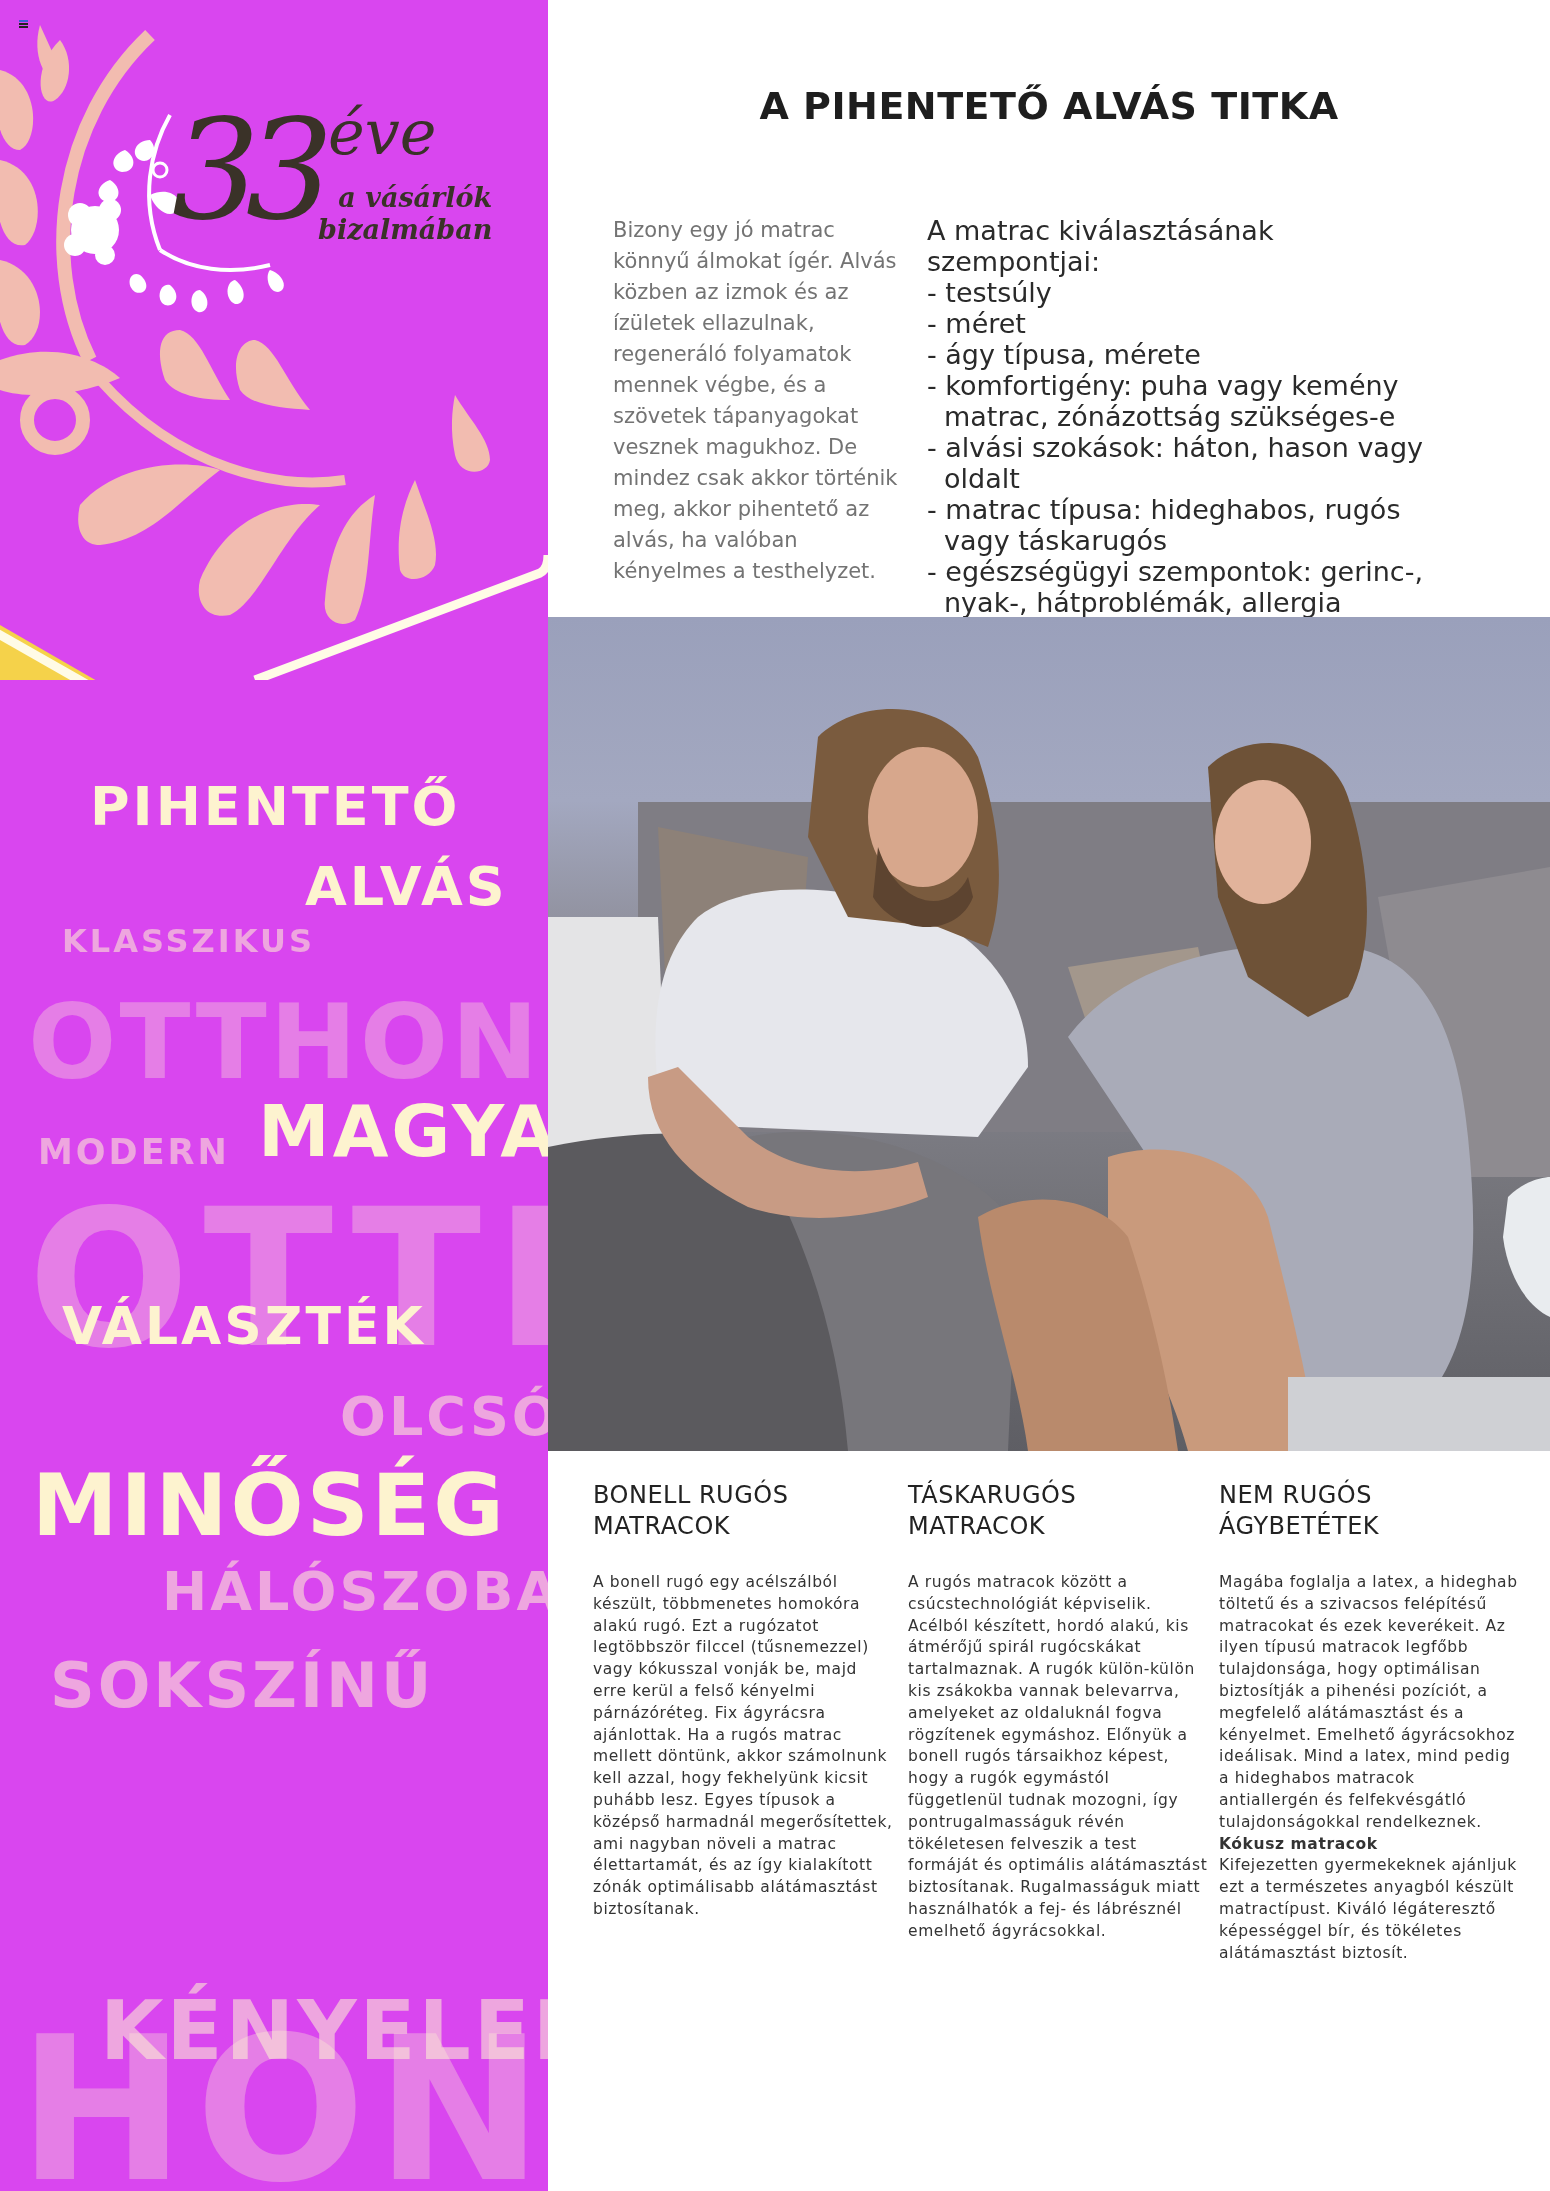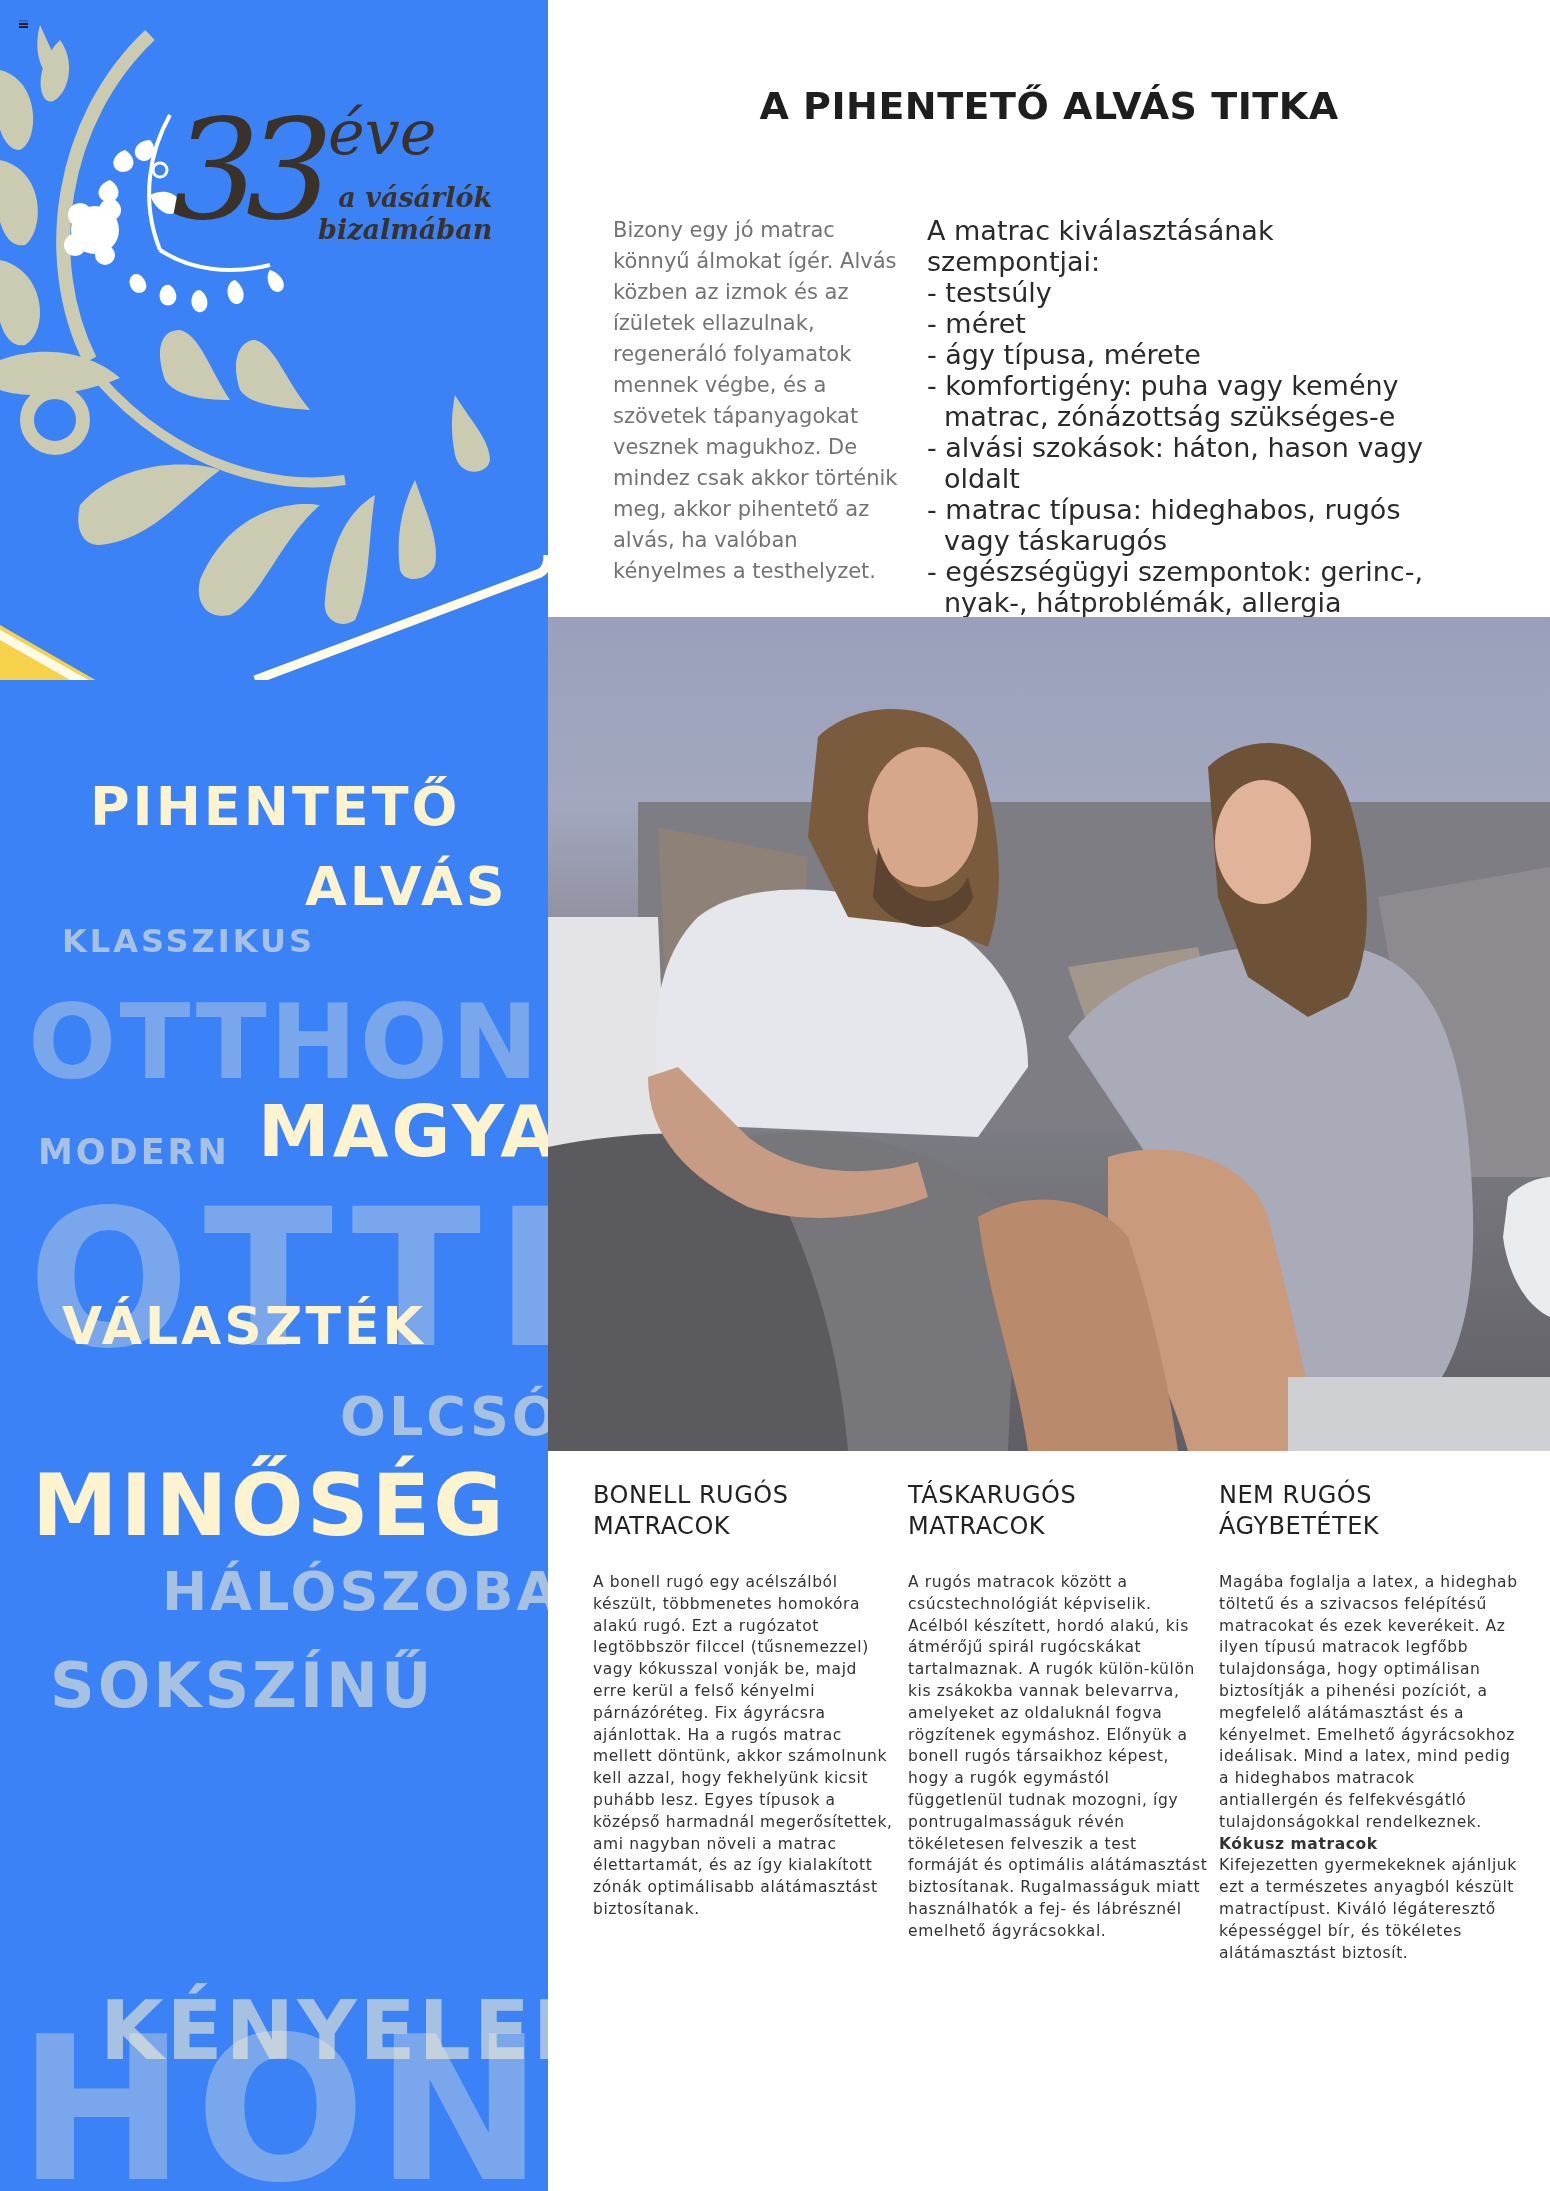--- a/index.html
+++ b/index.html
@@ -2,21 +2,21 @@
 <html><head>
 <meta charset="utf-8">
 <style>
   * { box-sizing: border-box; margin: 0; padding: 0; }
   html, body { width: 1550px; height: 2191px; overflow: hidden; background: #ffffff; }
   body { position: relative; font-family: "DejaVu Sans", sans-serif; color: #2a2a2a; }
 
   
   .sidebar {
     position: absolute; left: 0; top: 0; width: 548px; height: 2191px;
-    background: #3b82f6; overflow: hidden;
+    background: #d946ef; overflow: hidden;
   }
   .sidebar-top {
     position: absolute; left: 0; top: 0; width: 548px; height: 680px;
     overflow: hidden;
   }
   .ornament { position: absolute; left: 0; top: 0; width: 548px; height: 680px; }
   .chevron-line { position: absolute; left: 0; top: 0; width: 548px; height: 680px; }
 
   .menu-icon {
     position: absolute; left: 19px; top: 20px; width: 9px; height: 8px;

